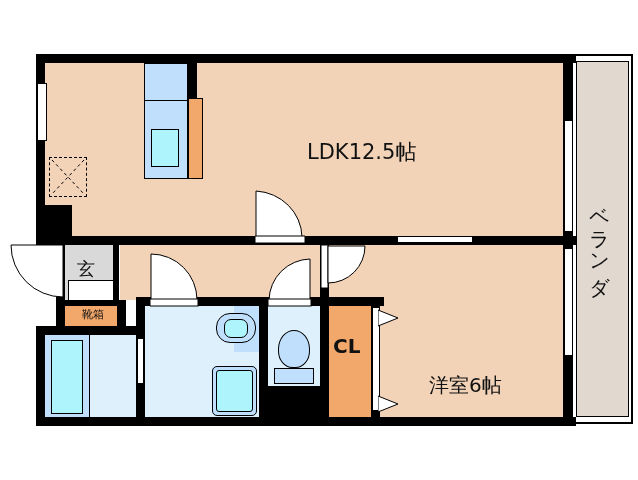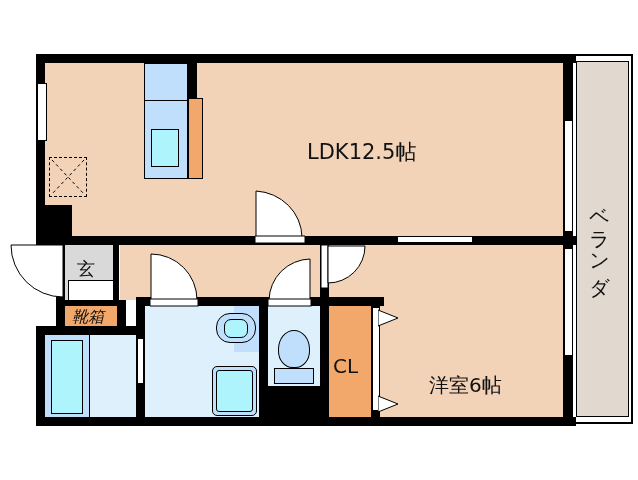--- a/index.html
+++ b/index.html
@@ -67,21 +67,21 @@
 <div class="label" style="left:77px;top:257px;font-size:18px;">玄</div>
 <div class="abs" style="left:10px;top:244px;width:54px;height:54px;">
   <svg width="54" height="54" style="position:absolute;left:0;top:0">
     <path d="M1,1 L53,1 L53,53 A52,52 0 0 1 1,1 Z" fill="#fff" stroke="#000"></path>
   </svg>
 </div>
 <div class="abs" style="left:68px;top:280px;width:46px;height:22px;background:#fff;border:1px solid #000;"></div>
 
 <div class="abs wall" style="left:56px;top:300px;width:70px;height:30px;"></div>
 <div class="abs floor-orange" style="left:65px;top:306px;width:52px;height:20px;">
-  <span class="label" style="left:7px;top:1px;font-size:16px;font-style:italic;">靴箱</span>
+  <span class="label" style="left:17px;top:1px;font-size:11px;">靴箱</span>
 </div>
 
 <div class="abs wall" style="left:36px;top:326px;width:9px;height:100px;"></div>
 <div class="abs wall" style="left:36px;top:326px;width:104px;height:9px;"></div>
 <div class="abs wall" style="left:36px;top:417px;width:540px;height:9px;"></div>
 
 <div class="abs" style="left:45px;top:335px;width:91px;height:82px;background:#ddf0fc;"></div>
 <div class="abs" style="left:45px;top:335px;width:45px;height:82px;background:#bfdffc;border-right:1px solid #000;"></div>
 <div class="abs" style="left:51px;top:340px;width:32px;height:74px;background:#aef4fd;border:1px solid #000;"></div>
 <div class="abs wall" style="left:136px;top:300px;width:9px;height:126px;"></div>
@@ -118,21 +118,21 @@
 
 <div class="abs" style="left:321px;top:245px;width:46px;height:45px;">
   <svg width="46" height="45" style="position:absolute;left:0;top:0">
     <rect x="0" y="0" width="7" height="43" fill="#fff" stroke="#000"></rect>
     <path d="M7,1 L44,1 A37,37 0 0 1 7,38 Z" fill="#fff" stroke="#000"></path>
   </svg>
 </div>
 
 <div class="abs wall" style="left:320px;top:297px;width:64px;height:9px;"></div>
 <div class="abs floor-orange" style="left:329px;top:306px;width:42px;height:111px;">
-  <span class="label" style="left:4px;top:48px;font-size:20px;">CL</span>
+  <span class="label" style="left:4px;top:28px;font-size:20px;font-weight:bold;">CL</span>
 </div>
 <div class="abs wall" style="left:371px;top:306px;width:9px;height:111px;"></div>
 <div class="abs" style="left:372px;top:307px;width:8px;height:104px;background:#fff;border:1px solid #000;"></div>
 <svg class="abs" width="24" height="110" style="left:378px;top:306px;">
   <path d="M0,4 L20,12 L0,20 Z" fill="#fff" stroke="#000"></path>
   <path d="M0,90 L20,98 L0,106 Z" fill="#fff" stroke="#000"></path>
 </svg>
 
 <div class="label" style="left:429px;top:328px;font-size:20px;margin-top:44px;">洋室6帖</div>
 

